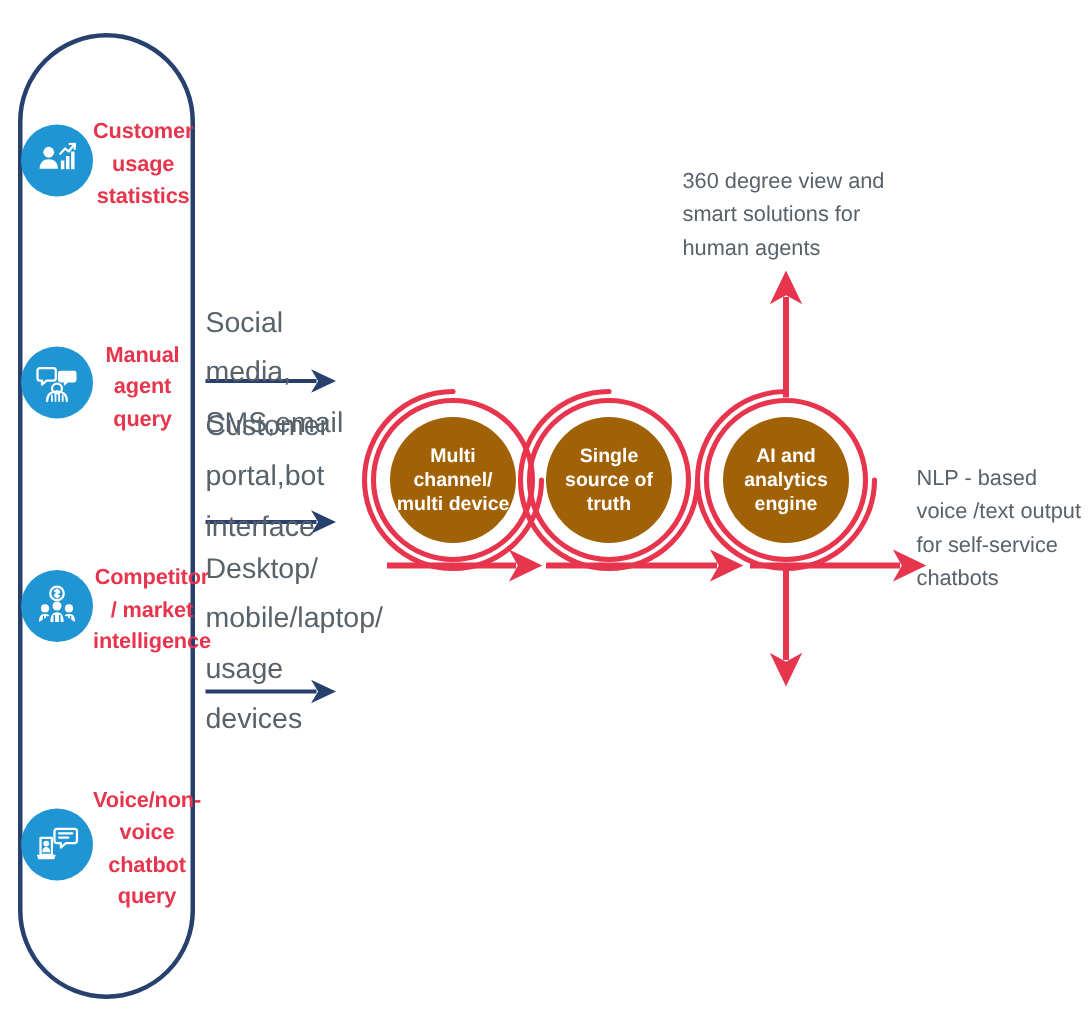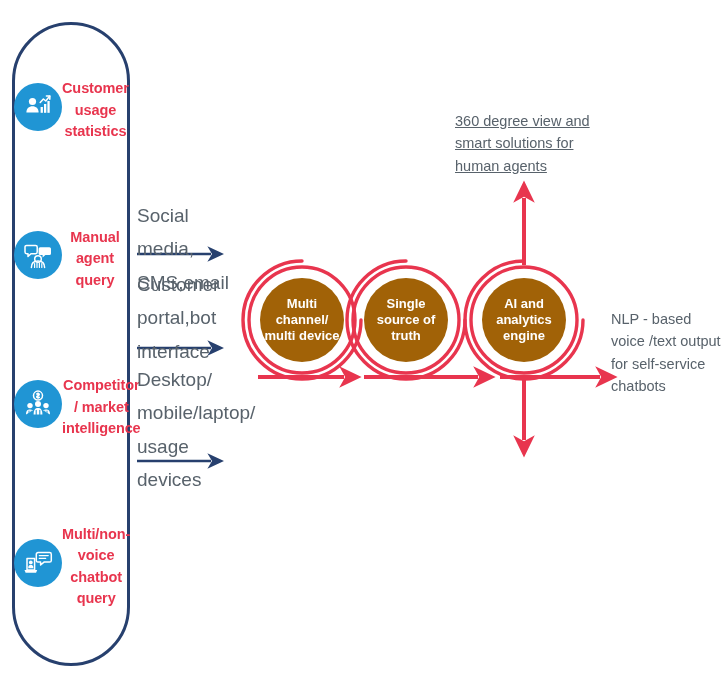--- a/index.html
+++ b/index.html
@@ -124,21 +124,21 @@
   #node-1 { left: 344px; top: 258px; }
   #node-2 { left: 462px; top: 258px; }
 
   
   .output-text {
     position: absolute;
     color: #58626B;
     font-size: 14.5px;
     line-height: 1.54;
   }
-  #output-top    { left: 455px; top: 110px; width: 160px; text-decoration: underline; }
+  #output-top    { left: 455px; top: 110px; width: 160px; }
   #output-right  { left: 611px; top: 308px; width: 112px; }
   #output-bottom { left: 456px; top: 462px; width: 150px; }
 </style>
 </head>
 <body>
 
 <div id="canvas">
 
   <svg id="art-layer" width="725" height="678" viewBox="0 0 725 678" style="position:absolute;left:0;top:0;">
     <defs>
@@ -236,21 +236,21 @@
       <div class="source-icon">
         <svg width="30" height="30" viewBox="0 0 30 30" fill="none" stroke="#ffffff" stroke-width="1.5" stroke-linecap="round" stroke-linejoin="round">
           <path d="M15.0 4.6 H26.6 A1.7 1.7 0 0 1 28.3 6.3 V12.4 A1.7 1.7 0 0 1 26.6 14.1 H21.0 L17.6 17.0 V14.1 H15.0 A1.7 1.7 0 0 1 13.3 12.4 V6.3 A1.7 1.7 0 0 1 15.0 4.6 Z"></path>
           <path d="M16.4 7.6 H25.2 M16.4 10.4 H22.6" stroke-width="1.4"></path>
           <path d="M4.0 10.6 H11.6 V21.9 H4.0 Z"></path>
           <path d="M1.5 21.9 H14.2 L13.1 24.8 H2.6 Z" fill="#ffffff" stroke="none"></path>
           <circle cx="7.8" cy="14.4" r="1.9" fill="#ffffff" stroke="none"></circle>
           <path d="M5.2 20.2 C5.2 17.6 6.4 16.7 7.8 16.7 C9.2 16.7 10.4 17.6 10.4 20.2 Z" fill="#ffffff" stroke="none"></path>
         </svg>
       </div>
-      <div class="source-label">Multi/non-voice chatbot query</div>
+      <div class="source-label">Voice/non-voice chatbot query</div>
     </div>
 
   </div>
 
   <div class="channel-block" id="channel-0">
     <div>Social media, SMS,email</div>
   </div>
   <div class="channel-block" id="channel-1">
     <div>Customer portal,bot interface</div>
   </div>

